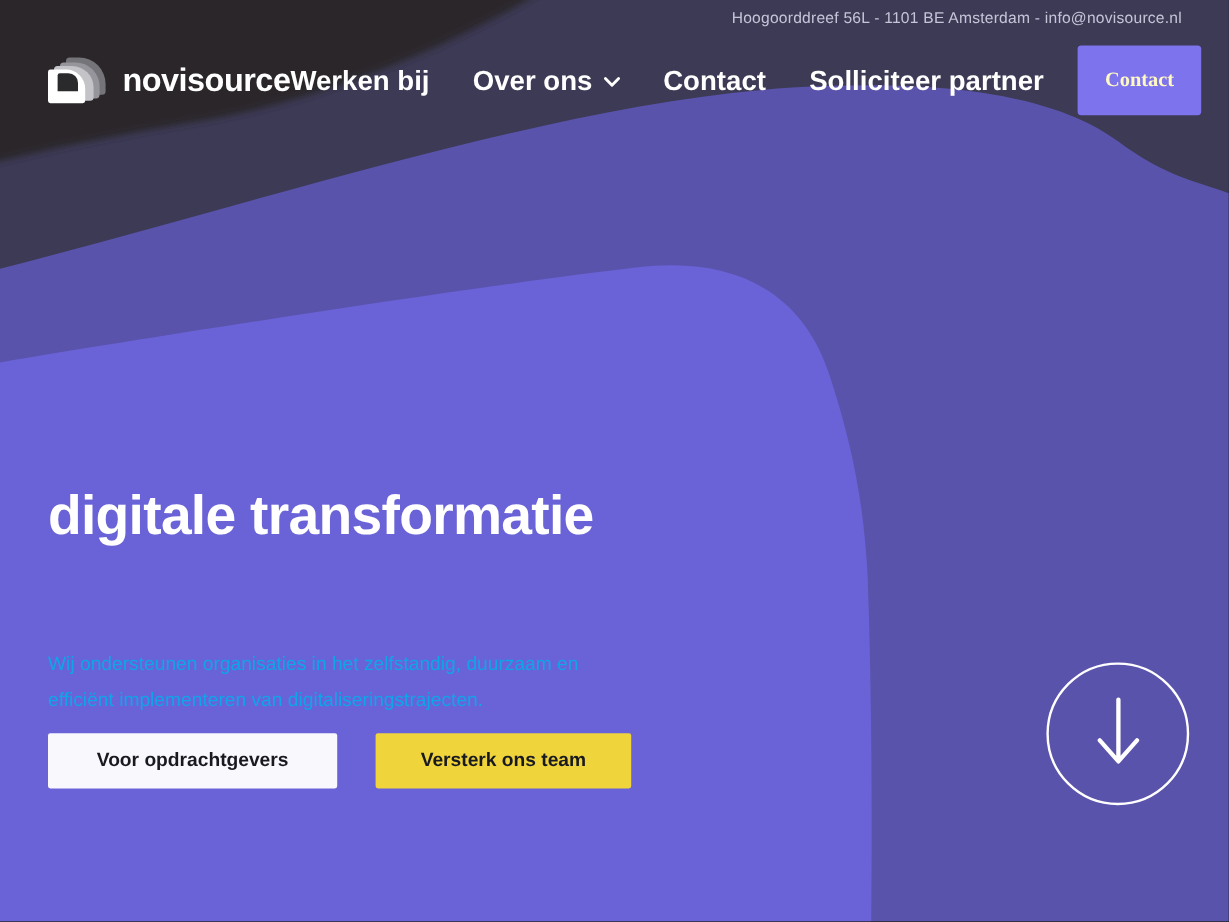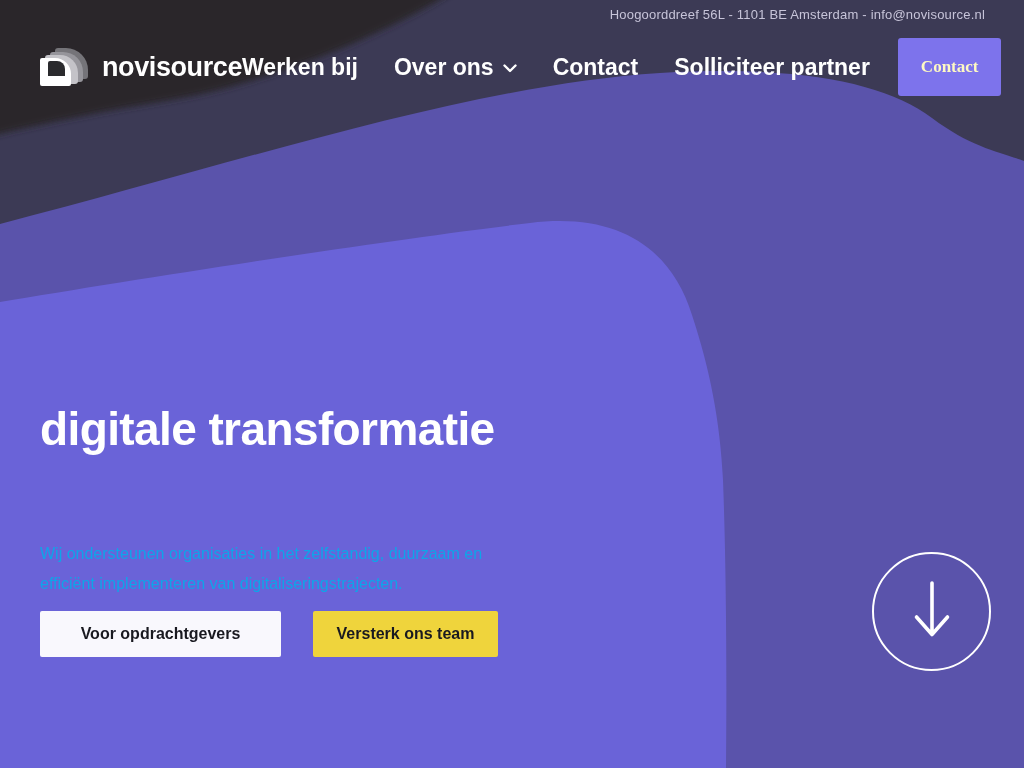--- a/index.html
+++ b/index.html
@@ -57,21 +57,21 @@
   .hero-desc{
     position:absolute;left:40px;top:539px;
     color:#0ea5e9;font-size:16px;line-height:30px;white-space:nowrap;
   }
   .hero-buttons{position:absolute;left:40px;top:611px;display:flex;gap:32px;}
   .btn{
     height:46px;border:none;border-radius:2px;cursor:pointer;
     font-family:inherit;font-size:16px;font-weight:bold;
   }
   .btn-light{width:241px;background:var(--light-button-bg,#F9F8FD);color:var(--dark-text,#191920);}
-  .btn-yellow{width:185px;background:var(--yellow-button-bg,#EFD43C);color:var(--dark-text,#191920);}
+  .btn-yellow{width:213px;background:var(--yellow-button-bg,#EFD43C);color:var(--dark-text,#191920);}
 
   
   .scroll-btn{
     position:absolute;left:872px;top:552px;width:119px;height:119px;box-sizing:border-box;
     border:2.5px solid #fff;border-radius:50%;background:transparent;cursor:pointer;
     display:flex;align-items:center;justify-content:center;padding:0;
   }
 </style>
 </head>
 <body>

